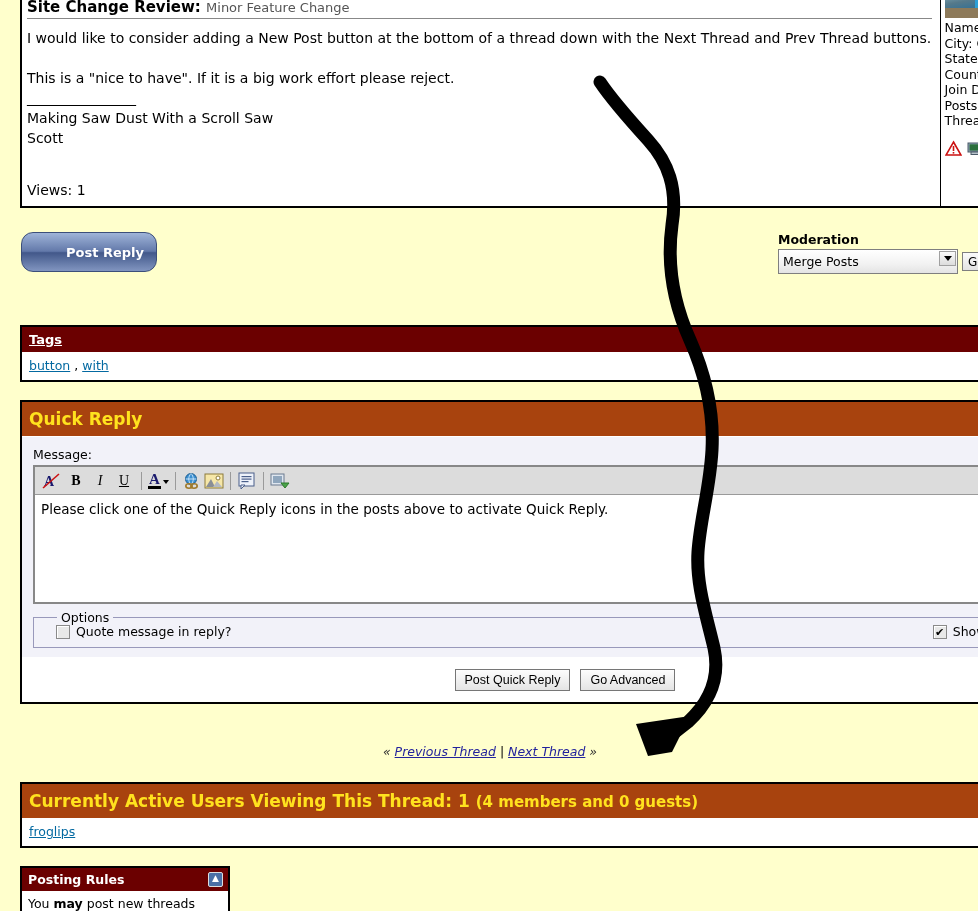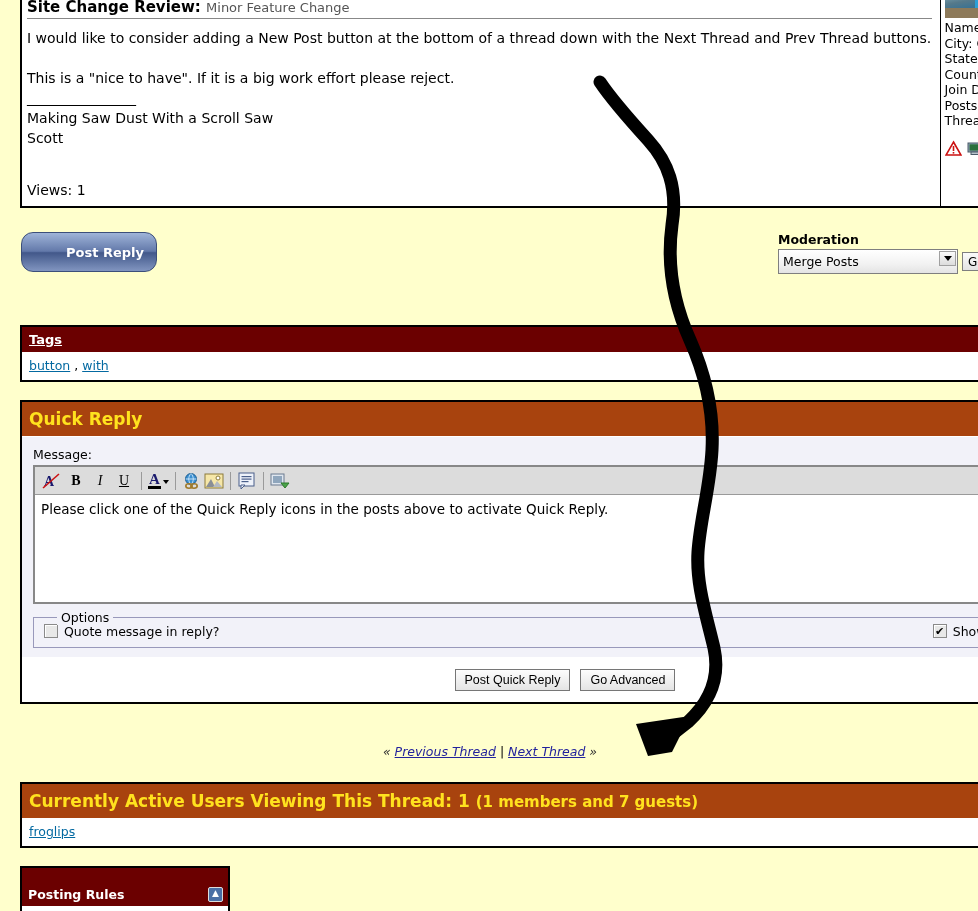--- a/index.html
+++ b/index.html
@@ -306,21 +306,21 @@
     top: -8px; left: 23px;
     background: #F2F2F9;
     padding: 0 4px;
     font-size: 12.5px;
   }
   .options-row {
     display: flex;
     align-items: center;
     justify-content: space-between;
   }
-  .chkrow { display: flex; align-items: flex-start; gap: 6px; font-size: 12.5px; }
+  .chkrow { display: flex; align-items: flex-end; gap: 6px; font-size: 12.5px; margin-left: 12px; }
   .chk {
     width: 12px; height: 12px;
     background: #E8E8E8;
     border: 1px solid #8a8a8a;
     box-shadow: inset 1px 1px 0 #fff;
     display: flex; align-items: center; justify-content: center;
     font-size: 11px;
     line-height: 11px;
     color: #000;
   }
@@ -358,21 +358,21 @@
   #postingrules {
     left: 20px;
     top: 866px;
     width: 210px;
   }
   .pr-head {
     background: #6B0000;
     color: #FFFFFF;
     font-size: 12.5px;
     font-weight: bold;
-    padding: 19px 5px 4px 6px;
+    padding: 4px 5px 4px 6px;
     display: flex;
     justify-content: space-between;
   }
   .collapse-ico {
     width: 13px; height: 13px;
     background: #4a6fa5;
     border: 1px solid #dddddd;
     border-radius: 2px;
     color: #fff;
     font-size: 9px;
@@ -572,21 +572,21 @@
     <span class="chev">«</span>
     <a href="#">Previous Thread</a>
     <span>|</span>
     <a href="#">Next Thread</a>
     <span class="chev">»</span>
   </div>
 
   <div class="panel" id="activeusers">
     <div class="panel-head-orange">
       <span>Currently Active Users Viewing This Thread: 1</span>
-      <span class="sub">(1 members and 7 guests)</span>
+      <span class="sub">(4 members and 0 guests)</span>
     </div>
     <div class="panel-body">
       <a href="#">froglips</a>
     </div>
   </div>
 
   <div class="panel" id="postingrules">
     <div class="pr-head">
       <span>Posting Rules</span>
       <span class="collapse-ico">▲</span>

